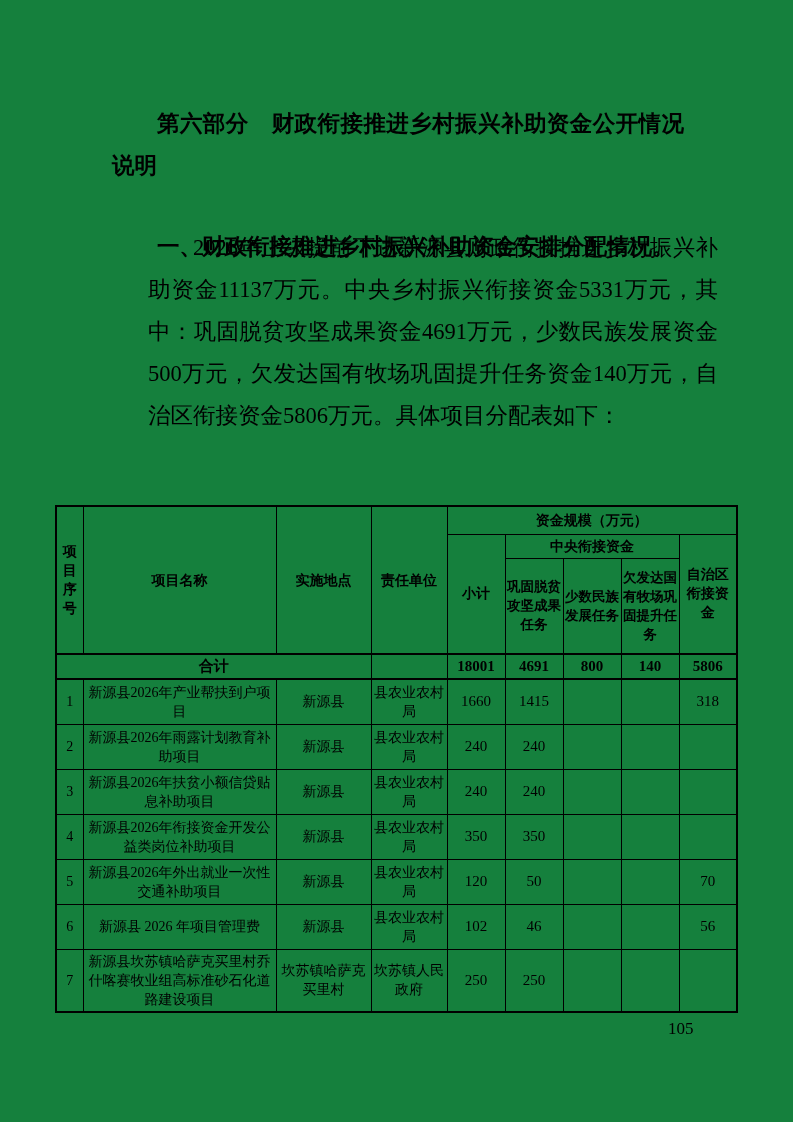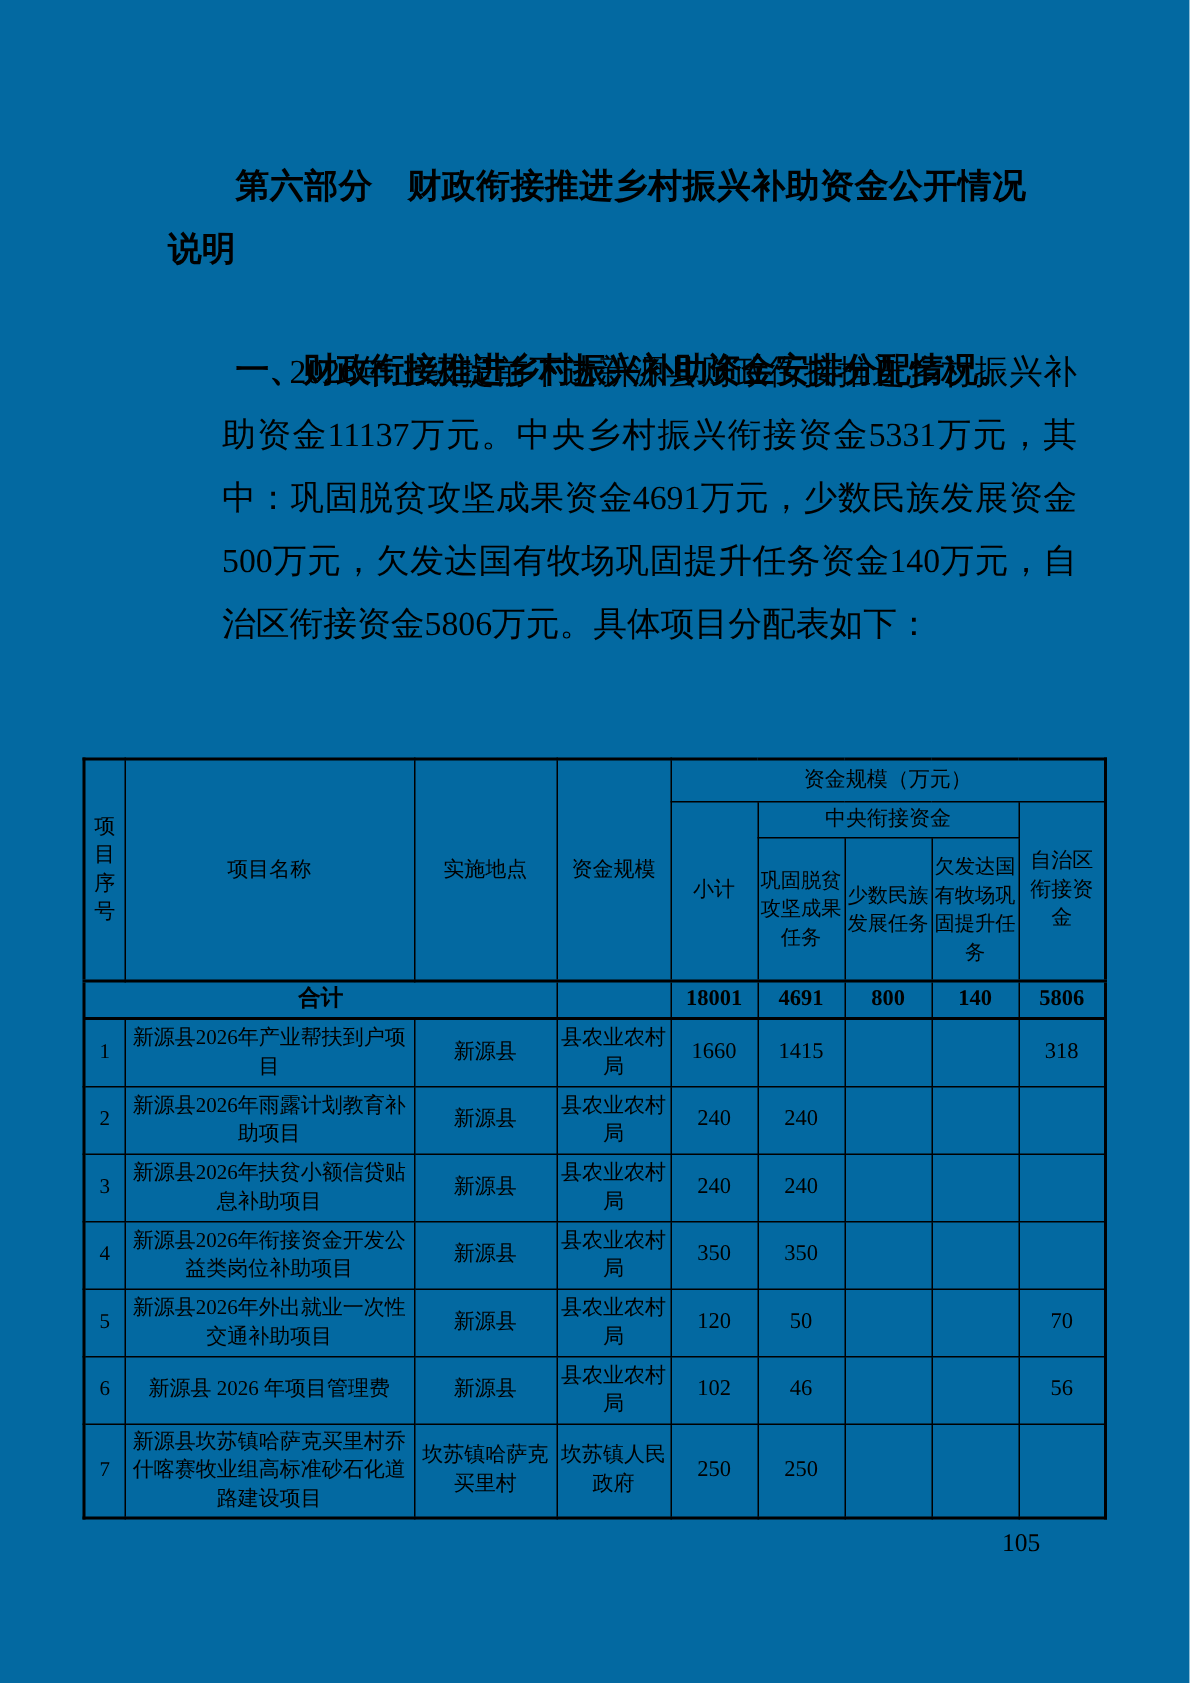--- a/index.html
+++ b/index.html
@@ -1,19 +1,19 @@
 <!DOCTYPE html>
 <html><head>
 <meta charset="utf-8">
 <style>
   html,body{margin:0;padding:0;background:#ffffff;}
   .page{
     position:relative;
     width:793px;height:1122px;
-    background:#0369a1;
+    background:#15803d;
     font-family:"Liberation Serif","DejaVu Serif",serif;
     color:#000;
     overflow:hidden;
   }
   .doc-title{
     position:absolute;top:103px;left:112px;width:572px;
     font-size:22.5px;font-weight:bold;line-height:42px;
     text-indent:2em;text-align:justify;
   }
   .section-heading{
@@ -41,21 +41,21 @@
   }
   .alloc-table th,.alloc-table td{
     border:1px solid #000;
     padding:2px;
     text-align:center;
     vertical-align:middle;
     word-break:break-all;
     line-height:19px;
     font-weight:normal;
   }
-  .alloc-table thead th{font-weight:normal;}
+  .alloc-table thead th{font-weight:bold;}
   .hrow1{height:28px;}
   .hrow2{height:23px;}
   .hrow3{height:96px;}
   .hrow3 th{font-size:13.5px;padding:1px;}
   .seq-col{width:27px;}
   .name-col{width:193px;}
   .loc-col{width:95px;}
   .unit-col{width:76px;}
   .num-col{width:58px;}
   .total-row{height:20px;}
@@ -93,21 +93,21 @@
         <col class="num-col">
         <col class="num-col">
         <col class="num-col">
         <col class="num-col">
     </colgroup>
     <thead>
       <tr class="hrow1">
         <th rowspan="3">项目序号</th>
         <th rowspan="3">项目名称</th>
         <th rowspan="3">实施地点</th>
-        <th rowspan="3">资金规模</th>
+        <th rowspan="3">责任单位</th>
         <th colspan="5">资金规模（万元）</th>
       </tr>
       <tr class="hrow2">
         <th rowspan="2">小计</th>
         <th colspan="3">中央衔接资金</th>
         <th rowspan="2">自治区衔接资金</th>
       </tr>
       <tr class="hrow3">
         <th>巩固脱贫攻坚成果任务</th>
         <th>少数民族发展任务</th>

